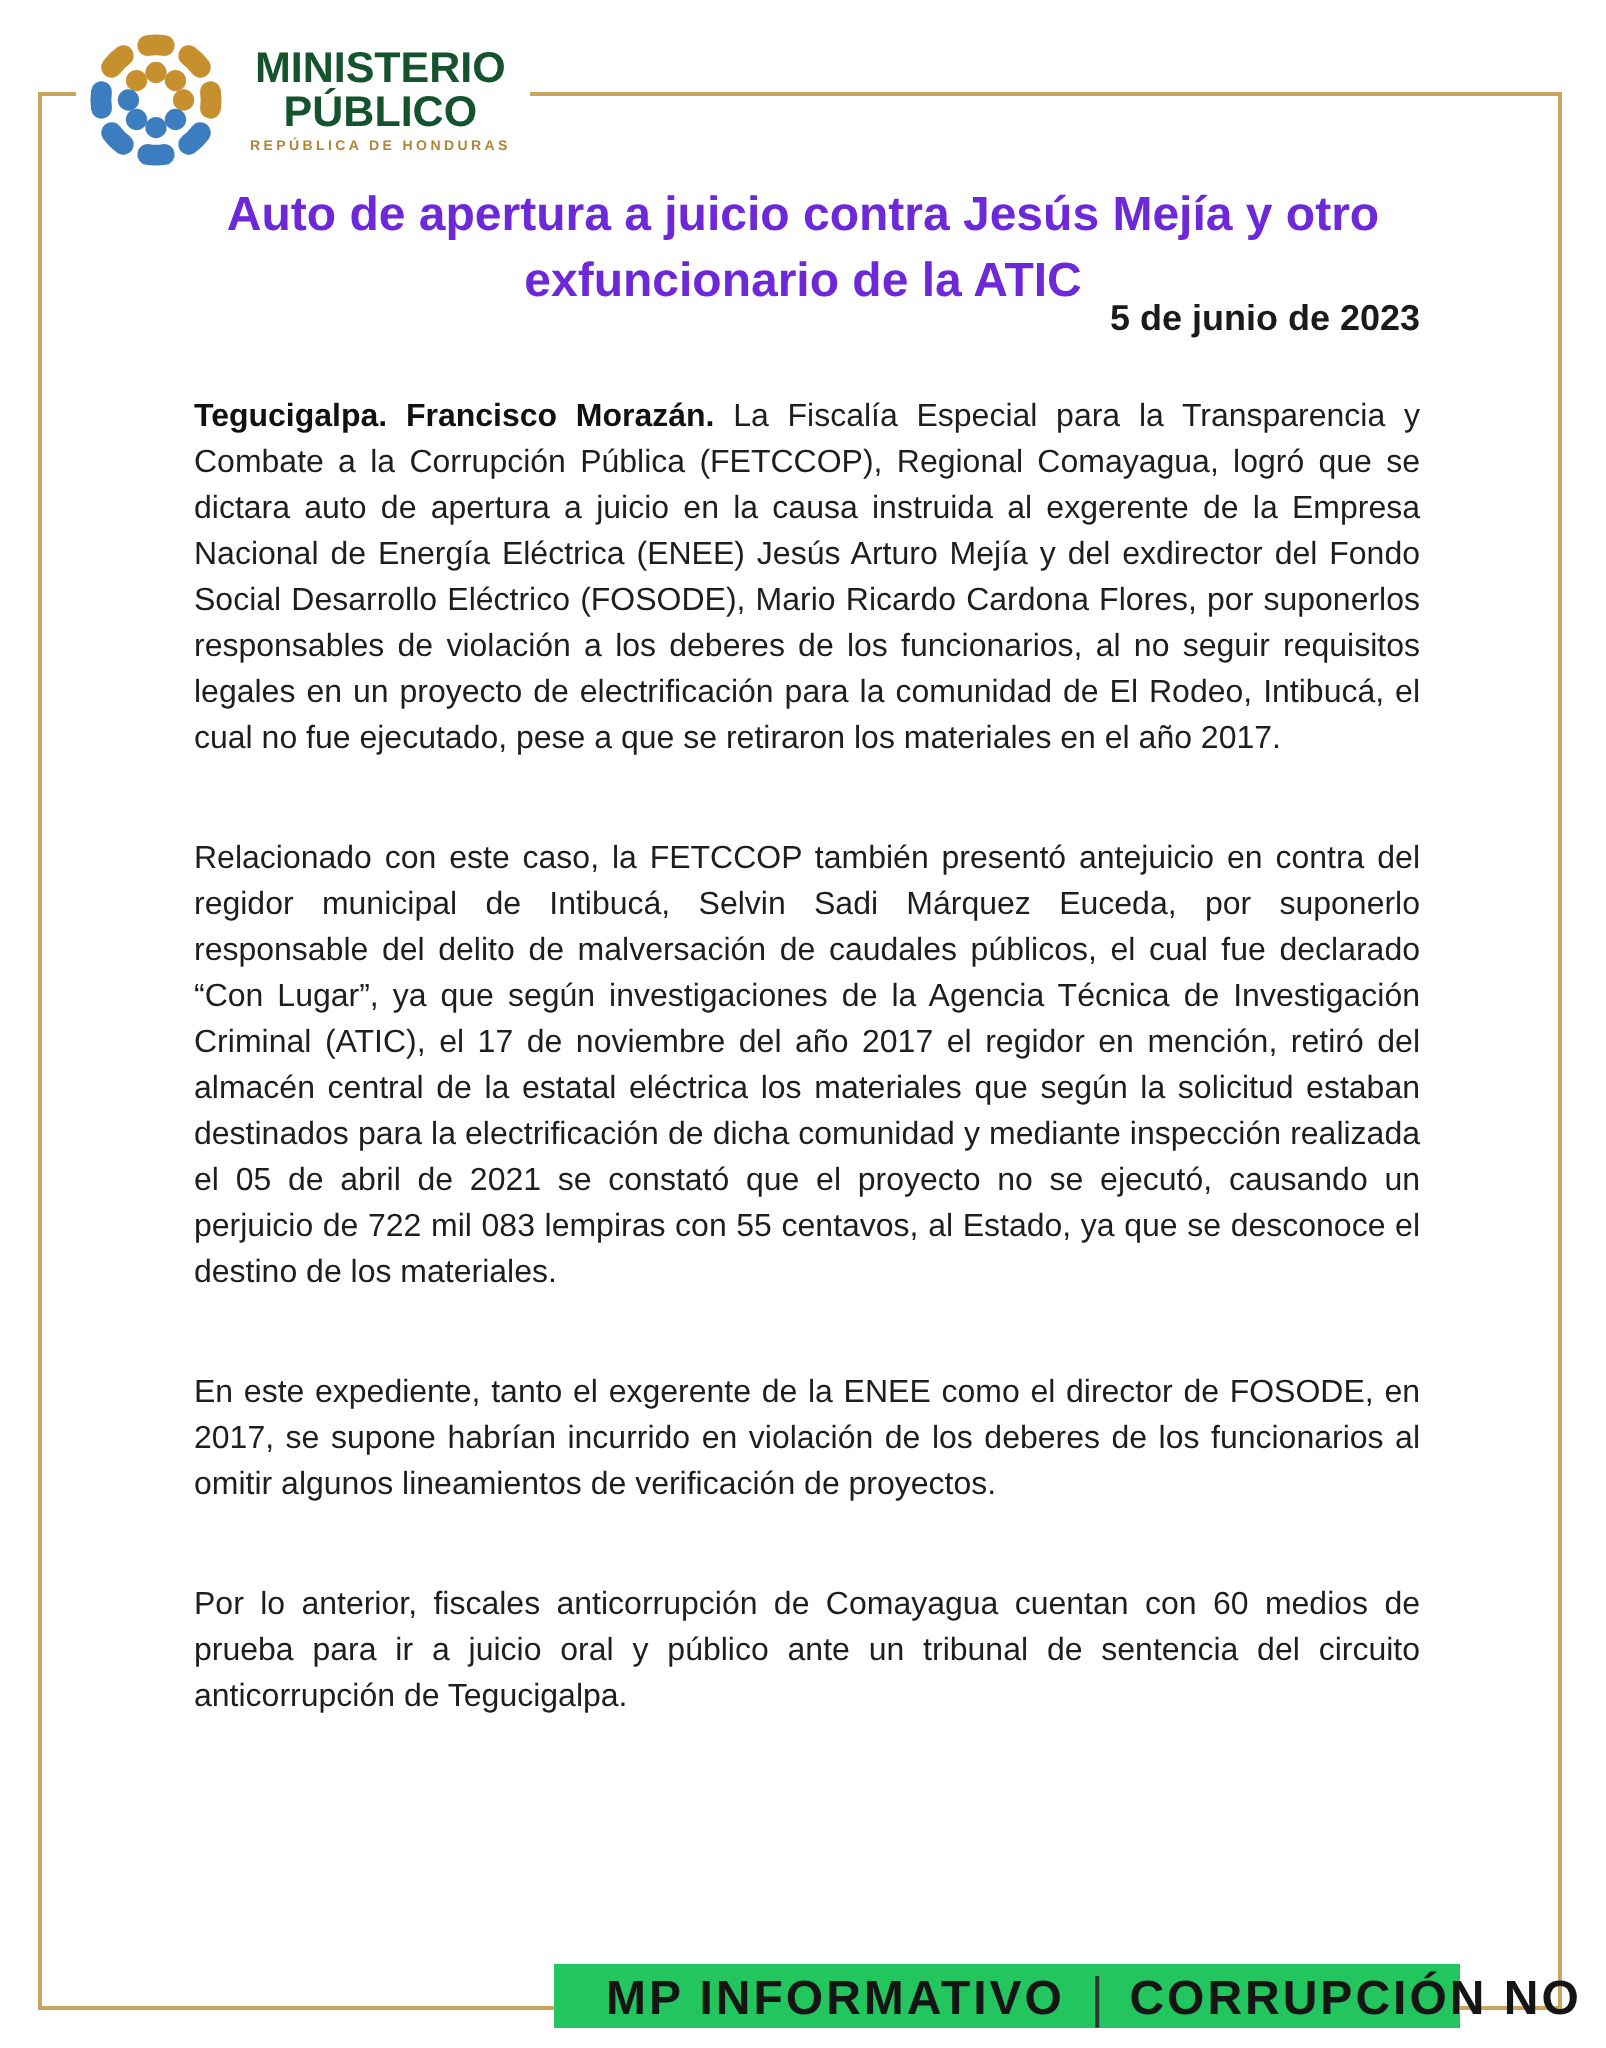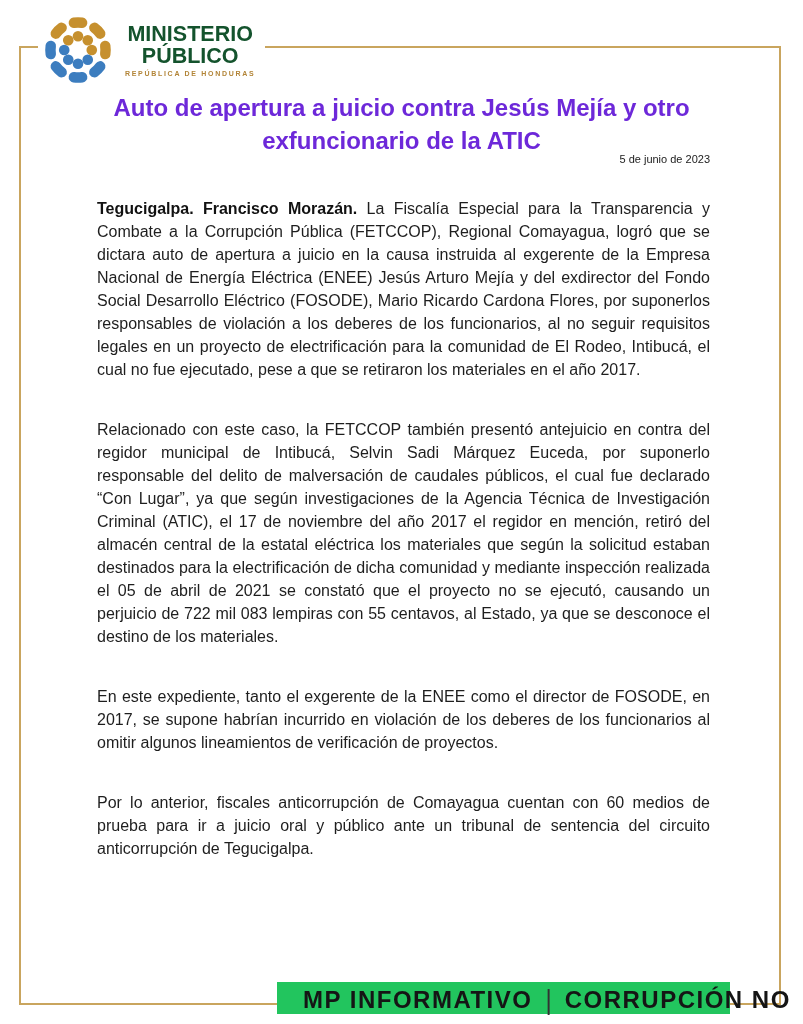--- a/index.html
+++ b/index.html
@@ -36,22 +36,22 @@
 
   
   .title{
     position:absolute;left:0;top:91px;width:803px;
     text-align:center;color:#6d28d9;font-weight:bold;
     font-size:24px;line-height:33px;
   }
   .title span{display:block;}
   .date{
     position:absolute;left:97px;top:149px;width:613px;
-    text-align:right;color:#1b1b1b;font-weight:normal;
-    font-size:11px;line-height:20px;
+    text-align:right;color:#1b1b1b;font-weight:bold;
+    font-size:18px;line-height:20px;
   }
 
   
   .body{
     position:absolute;left:97px;top:197px;width:613px;
     color:#1e1e1e;font-size:16px;line-height:23px;
     text-align:justify;
   }
   .body p{margin:0 0 37px 0;}
   .body strong{color:#111;margin-top:44px;}

